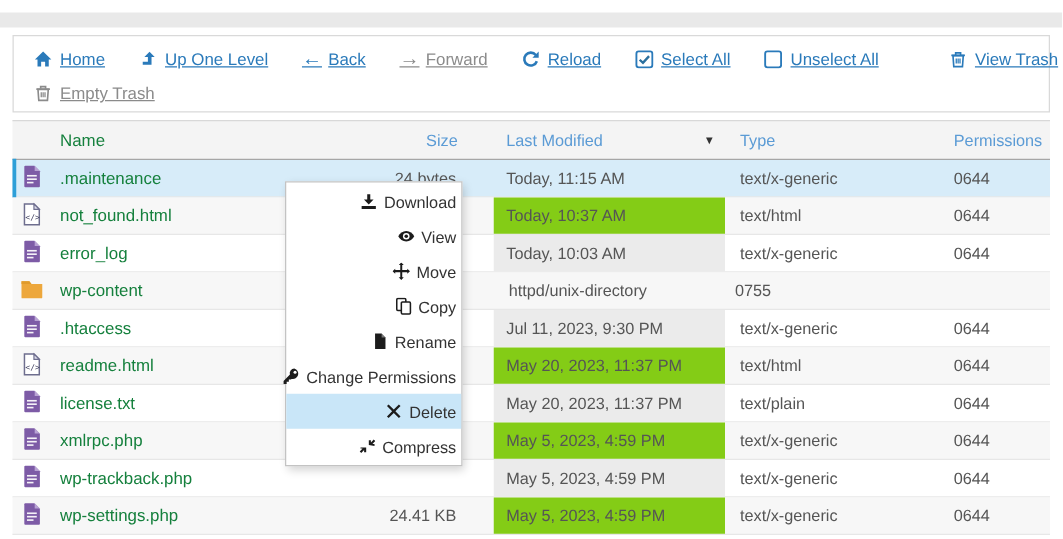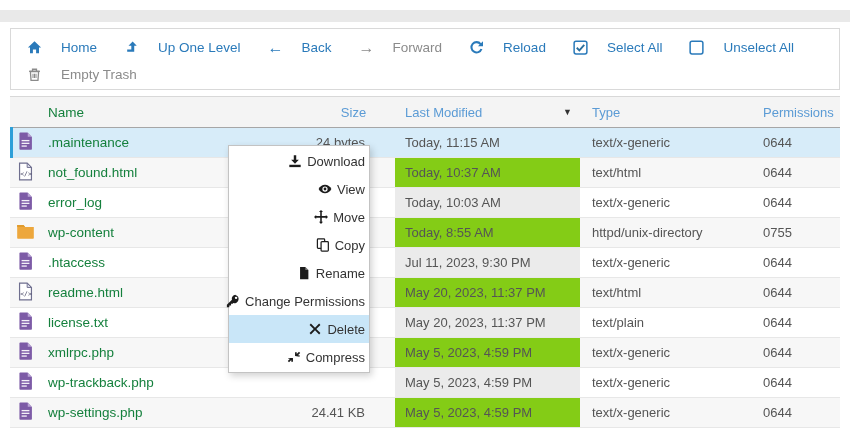--- a/index.html
+++ b/index.html
@@ -11,22 +11,22 @@
   .top-strip { position:absolute; left:0; top:10px; width:850px; height:12px; background:#e9e9e9; }
 
   
   .toolbar {
     position:absolute; left:10px; top:28px; width:830px; height:62px;
     box-sizing:border-box; border:1px solid #d9d9d9; background:#fff;
     padding:5px 0 0 16px;
   }
   .toolbar-row { display:flex; align-items:center; gap:27px; height:27px; }
   .toolbar-item {
-    display:flex; align-items:center; gap:19px; color:#2a7aba;
-    font-size:13.5px; white-space:nowrap; cursor:pointer;
+    display:flex; align-items:center; gap:6px; color:#2a7aba;
+    font-size:13.5px; white-space:nowrap; cursor:pointer;text-decoration:underline;
   }
   .toolbar-item.disabled { color:#8b8b8b; }
   .ticon { width:15px; height:15px; display:inline-flex; flex:none; }
   .ticon svg { width:100%; height:100%; }
   .ticon.uarrow { font-size:16px; line-height:15px; width:auto; font-weight:600; }
   .tb-divider { width:1px; height:30px; background:#e2e2e2; margin:0 1px; }
 
   
   .filetable { position:absolute; left:10px; top:96px; width:830px; }
   .trow {
@@ -222,21 +222,20 @@
         </div>
         <div class="trow stripe">
           <div class="c-icon">
             <span><svg viewBox="0 0 16 16">
                 <path fill="#eda73c" d="M1 2.6h5.3l1.4 1.7H15v9.1a.6.6 0 0 1-.6.6H1.6a.6.6 0 0 1-.6-.6z"></path>
                 <path fill="#e09b2d" d="M1 2.6h5.3l1.4 1.7H1z"></path>
               </svg></span>
           </div>
           <div class="c-name">wp-content</div>
           <div class="c-size"></div>
-          <div class="c-mod">Today, 8:55 AM</div>
           <div class="c-type">httpd/unix-directory</div>
           <div class="c-perm">0755</div>
         </div>
         <div class="trow">
           <div class="c-icon">
             <span><svg viewBox="0 0 16 16">
                 <path fill="#7d5ba6" d="M2.9 1.2a.7.7 0 0 1 .7-.7h6.1l3.7 3.7v10.1a.7.7 0 0 1-.7.7H3.6a.7.7 0 0 1-.7-.7z"></path>
                 <path fill="#b9a3d4" d="M9.9.5l3.5 3.5H9.9z"></path>
                 <rect x="4.7" y="6.7" width="6.6" height="1.1" fill="#fff" opacity=".92"></rect>
                 <rect x="4.7" y="9" width="6.6" height="1.1" fill="#fff" opacity=".92"></rect>

